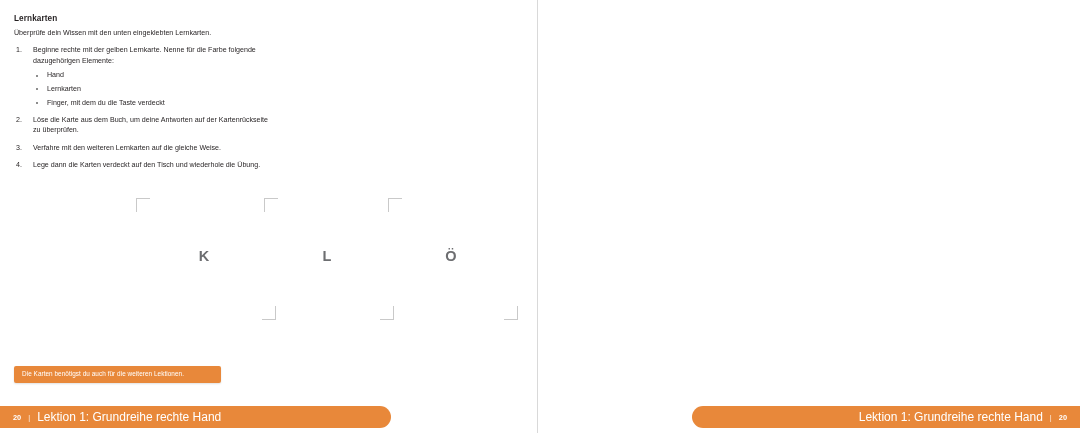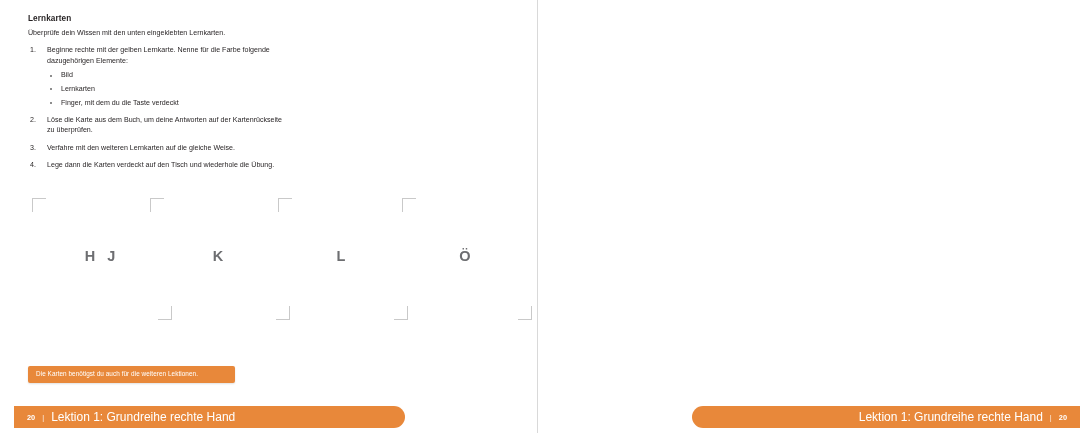--- a/index.html
+++ b/index.html
@@ -7,21 +7,21 @@
     width:1080px;height:433px;overflow:hidden;
     background:#ffffff;
     font-family:"Liberation Sans", sans-serif;
     color:#231f20;
     position:relative;
   }
   .spread{position:absolute;inset:0;display:block;}
 
   
   .page{position:absolute;top:0;bottom:0;background:#fff;}
-  .page-left{left:0;width:646px;margin-left:14px;}
+  .page-left{left:0;width:646px;}
   .page-right{left:538px;right:0;}
   .spine{position:absolute;left:537px;top:0;bottom:0;width:1px;background:#d9d9d9;}
 
   
   .lcol{position:absolute;left:14px;top:14px;width:262px;}
   h2.heading{
     font-size:8.2px;font-weight:bold;margin:0 0 4px 0;letter-spacing:.1px;
     color:#231f20;line-height:1.2;
   }
   .lead{font-size:7.1px;line-height:1.45;margin:0 0 7px 0;color:#231f20;}
@@ -81,46 +81,41 @@
 
     <div class="lcol">
       <h2 class="heading">Lernkarten</h2>
       <p class="lead">Überprüfe dein Wissen mit den unten eingeklebten Lernkarten.</p>
 
       <ol class="steps">
         <li>
           <span class="num">1.</span>
           <span>Beginne rechte mit der gelben Lernkarte. Nenne für die Farbe folgende dazugehörigen Elemente:</span>
           <ul class="sub">
-            <li>Bild</li>
+            <li>Hand</li>
             <li>Lernkarten</li>
             <li>Finger, mit dem du die Taste verdeckt</li>
           </ul>
         </li>
         <li>
           <span class="num">2.</span>
           <span>Löse die Karte aus dem Buch, um deine Antworten auf der Kartenrückseite zu überprüfen.</span>
         </li>
         <li>
           <span class="num">3.</span>
           <span>Verfahre mit den weiteren Lernkarten auf die gleiche Weise.</span>
         </li>
         <li>
           <span class="num">4.</span>
           <span>Lege dann die Karten verdeckt auf den Tisch und wiederhole die Übung.</span>
         </li>
       </ol>
     </div>
 
     <div class="cards">
-      <div class="card" style="left:18px;width:140px;">
-        <span class="mk tl"></span>
-        <span class="mk br"></span>
-        <div class="glyph">H J</div>
-      </div>
       <div class="card" style="left:136px;width:140px;">
         <span class="mk tl"></span>
         <span class="mk br"></span>
         <div class="glyph">K</div>
       </div>
       <div class="card" style="left:264px;width:130px;">
         <span class="mk tl"></span>
         <span class="mk br"></span>
         <div class="glyph">L</div>
       </div>

